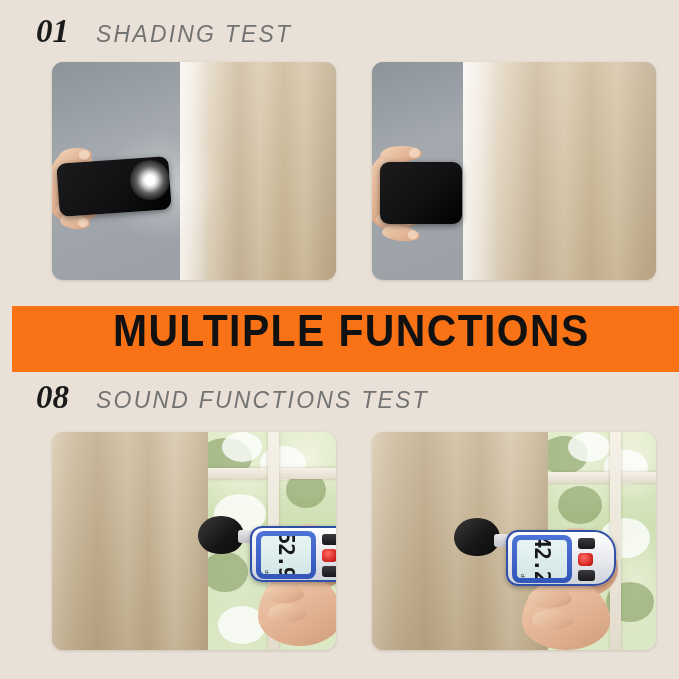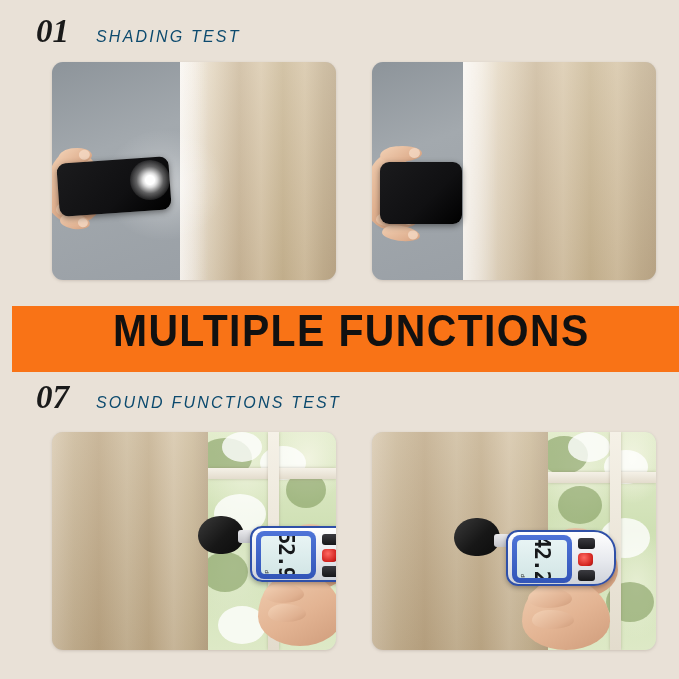--- a/index.html
+++ b/index.html
@@ -34,22 +34,22 @@
     font-weight: 700;
     font-size: 33px;
     color: #1a1a1a;
     letter-spacing: 0px;
     line-height: 1;
   }
   .sec-title {
     font-family: "Liberation Sans", sans-serif;
     font-style: italic;
     font-weight: 400;
-    font-size: 16px;
-    color: #0c4a6e;
+    font-size: 23px;
+    color: #737373;
     letter-spacing: 2.2px;
     line-height: 1;
     margin-left: 27px;
   }
 
   #head-01 { left: 24px; top: 15px; }
   #head-02 { left: 24px; top: 381px; }
 
   
   .panel {
@@ -334,21 +334,21 @@
 
       <div class="phone" style="left:8px; top:100px; width:82px; height:62px;"></div>
     </div>
   </div>
 
   <div id="banner">
     <span id="banner-text">MULTIPLE FUNCTIONS</span>
   </div>
 
   <div class="section-head" id="head-02">
-    <span class="sec-num">07</span>
+    <span class="sec-num">08</span>
     <span class="sec-title">SOUND FUNCTIONS TEST</span>
   </div>
 
   <div class="panel" id="panel-3">
     <div class="layer">
       <div class="scene-curtain" style="width:55%;"></div>
       <div class="window" style="width:45%;">
         <div class="foliage dark" style="left:-10px; top:6px;  width:54px; height:40px;"></div>
         <div class="foliage" style="left:14px;  top:0px;  width:40px; height:30px;"></div>
         <div class="foliage" style="left:52px;  top:14px; width:46px; height:34px;"></div>

